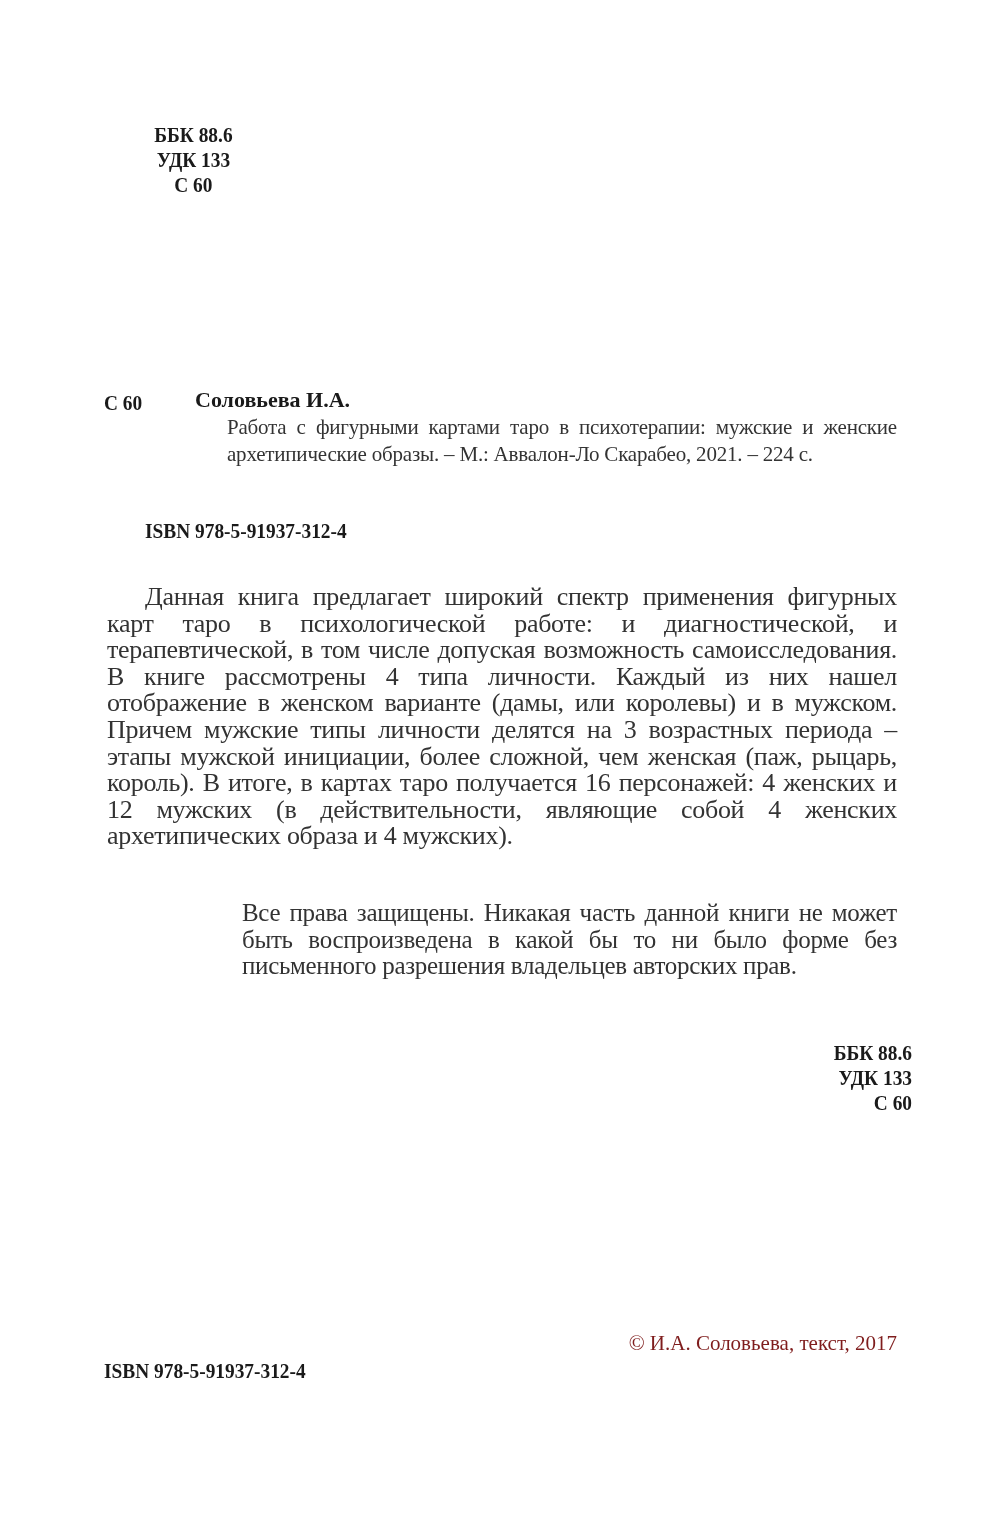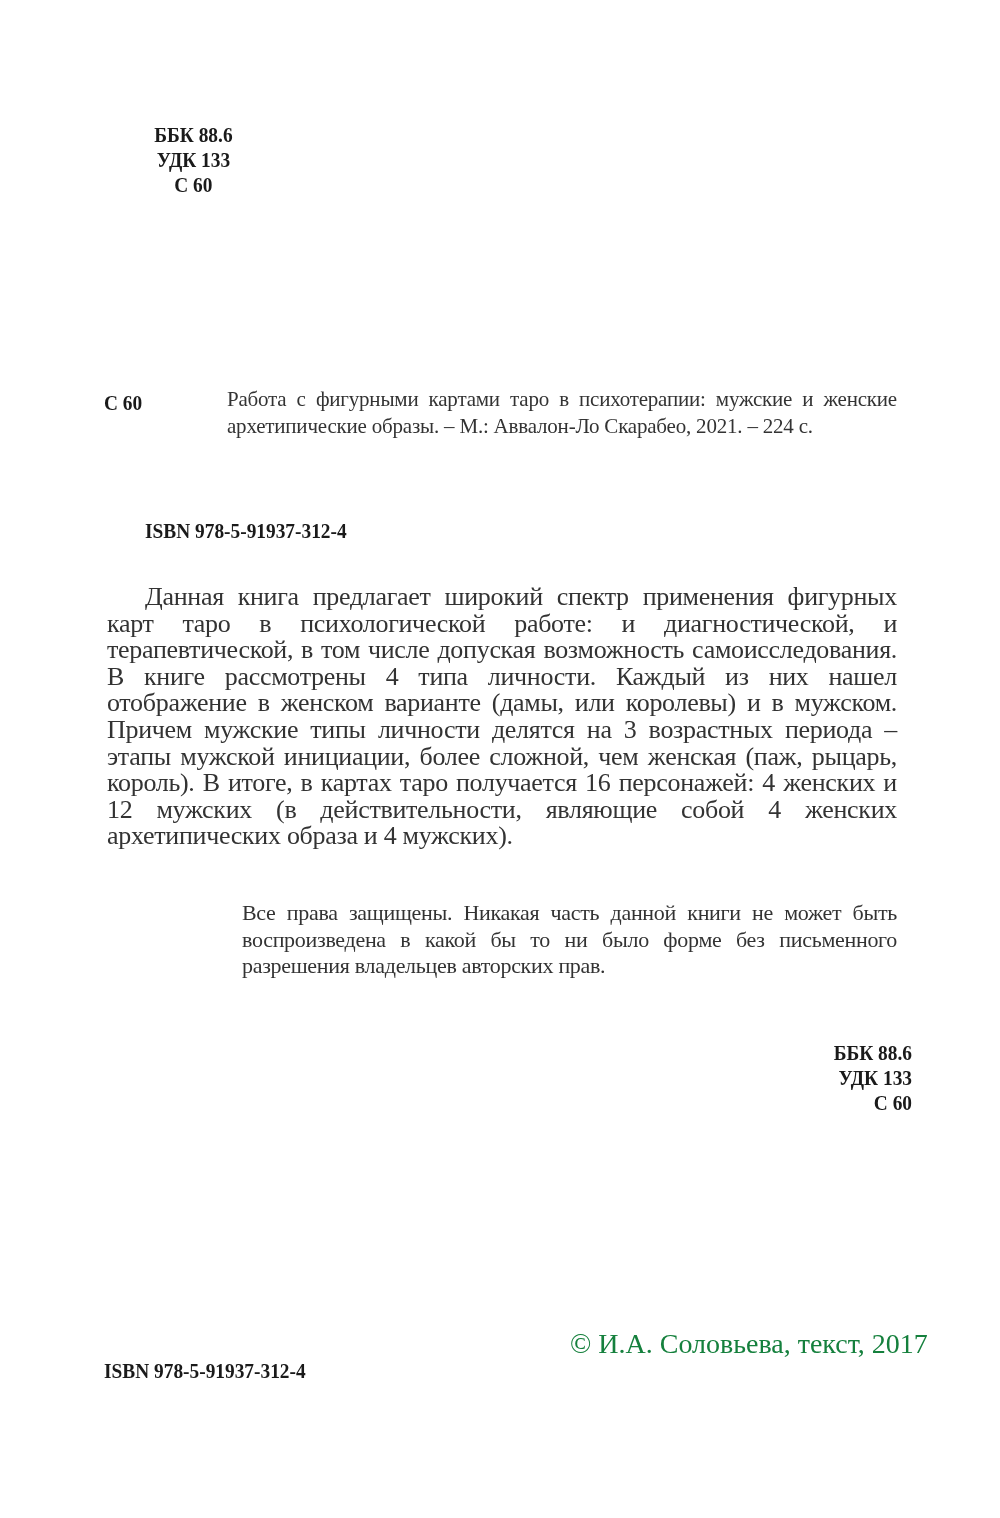--- a/index.html
+++ b/index.html
@@ -66,54 +66,55 @@
       font-size: 26px;
       line-height: 26.6px;
       text-align: justify;
       color: #333;
       text-indent: 38px;
       letter-spacing: -0.3px;
     }
     #rights {
       left: 242px; top: 900px;
       width: 655px;
-      font-size: 22px;
+      font-size: 25px;
       line-height: 26.5px;
       text-align: justify;
       color: #333;
       letter-spacing: -0.3px;
     }
     #isbn-bottom {
       left: 104px; top: 1358px;
       font-size: 22px; font-weight: bold; color: #1a1a1a;
       transform: scaleX(0.88); transform-origin: left top;
       white-space: nowrap;
     }
     #copyright {
       left: 570px; top: 1330px;
       width: 327px;
-      font-size: 28px;
+      font-size: 21px;
       line-height: 27px;
-      color: #15803d;
-      text-align: left;
+      color: #7f1d1d;
+      text-align: right;
     }
     #copyright div { white-space: nowrap; }
   </style>
 </head>
 <body>
 
 <div id="top-class" class="abs class-block">
   <div>ББК 88.6</div>
   <div>УДК 133</div>
   <div>С 60</div>
 </div>
 
 <div id="catalog-code" class="abs">С 60</div>
 
 <div id="catalog-entry" class="abs">
+  <div id="author">Соловьева И.А.</div>
   <div id="bib-desc">Работа с фигурными картами таро в психотерапии: мужские и женские архетипические образы. – М.: Аввалон-Ло Скарабео, 2021. – 224 с.</div>
 </div>
 
 <div id="isbn-top" class="abs">ISBN 978-5-91937-312-4</div>
 
 <div id="annotation" class="abs">Данная книга предлагает широкий спектр применения фигурных карт таро в психологической работе: и диагностической, и терапевтической, в том числе допуская возможность самоисследования. В книге рассмотрены 4 типа личности. Каждый из них нашел отображение в женском варианте (дамы, или королевы) и в мужском. Причем мужские типы личности делятся на 3 возрастных периода – этапы мужской инициации, более сложной, чем женская (паж, рыцарь, король). В итоге, в картах таро получается 16 персонажей: 4 женских и 12 мужских (в действительности, являющие собой 4 женских архетипических образа и 4 мужских).</div>
 
 <div id="rights" class="abs">Все права защищены. Никакая часть данной книги не может быть воспроизведена в какой бы то ни было форме без письменного разрешения владельцев авторских прав.</div>
 
 <div id="bottom-class" class="abs class-block">

